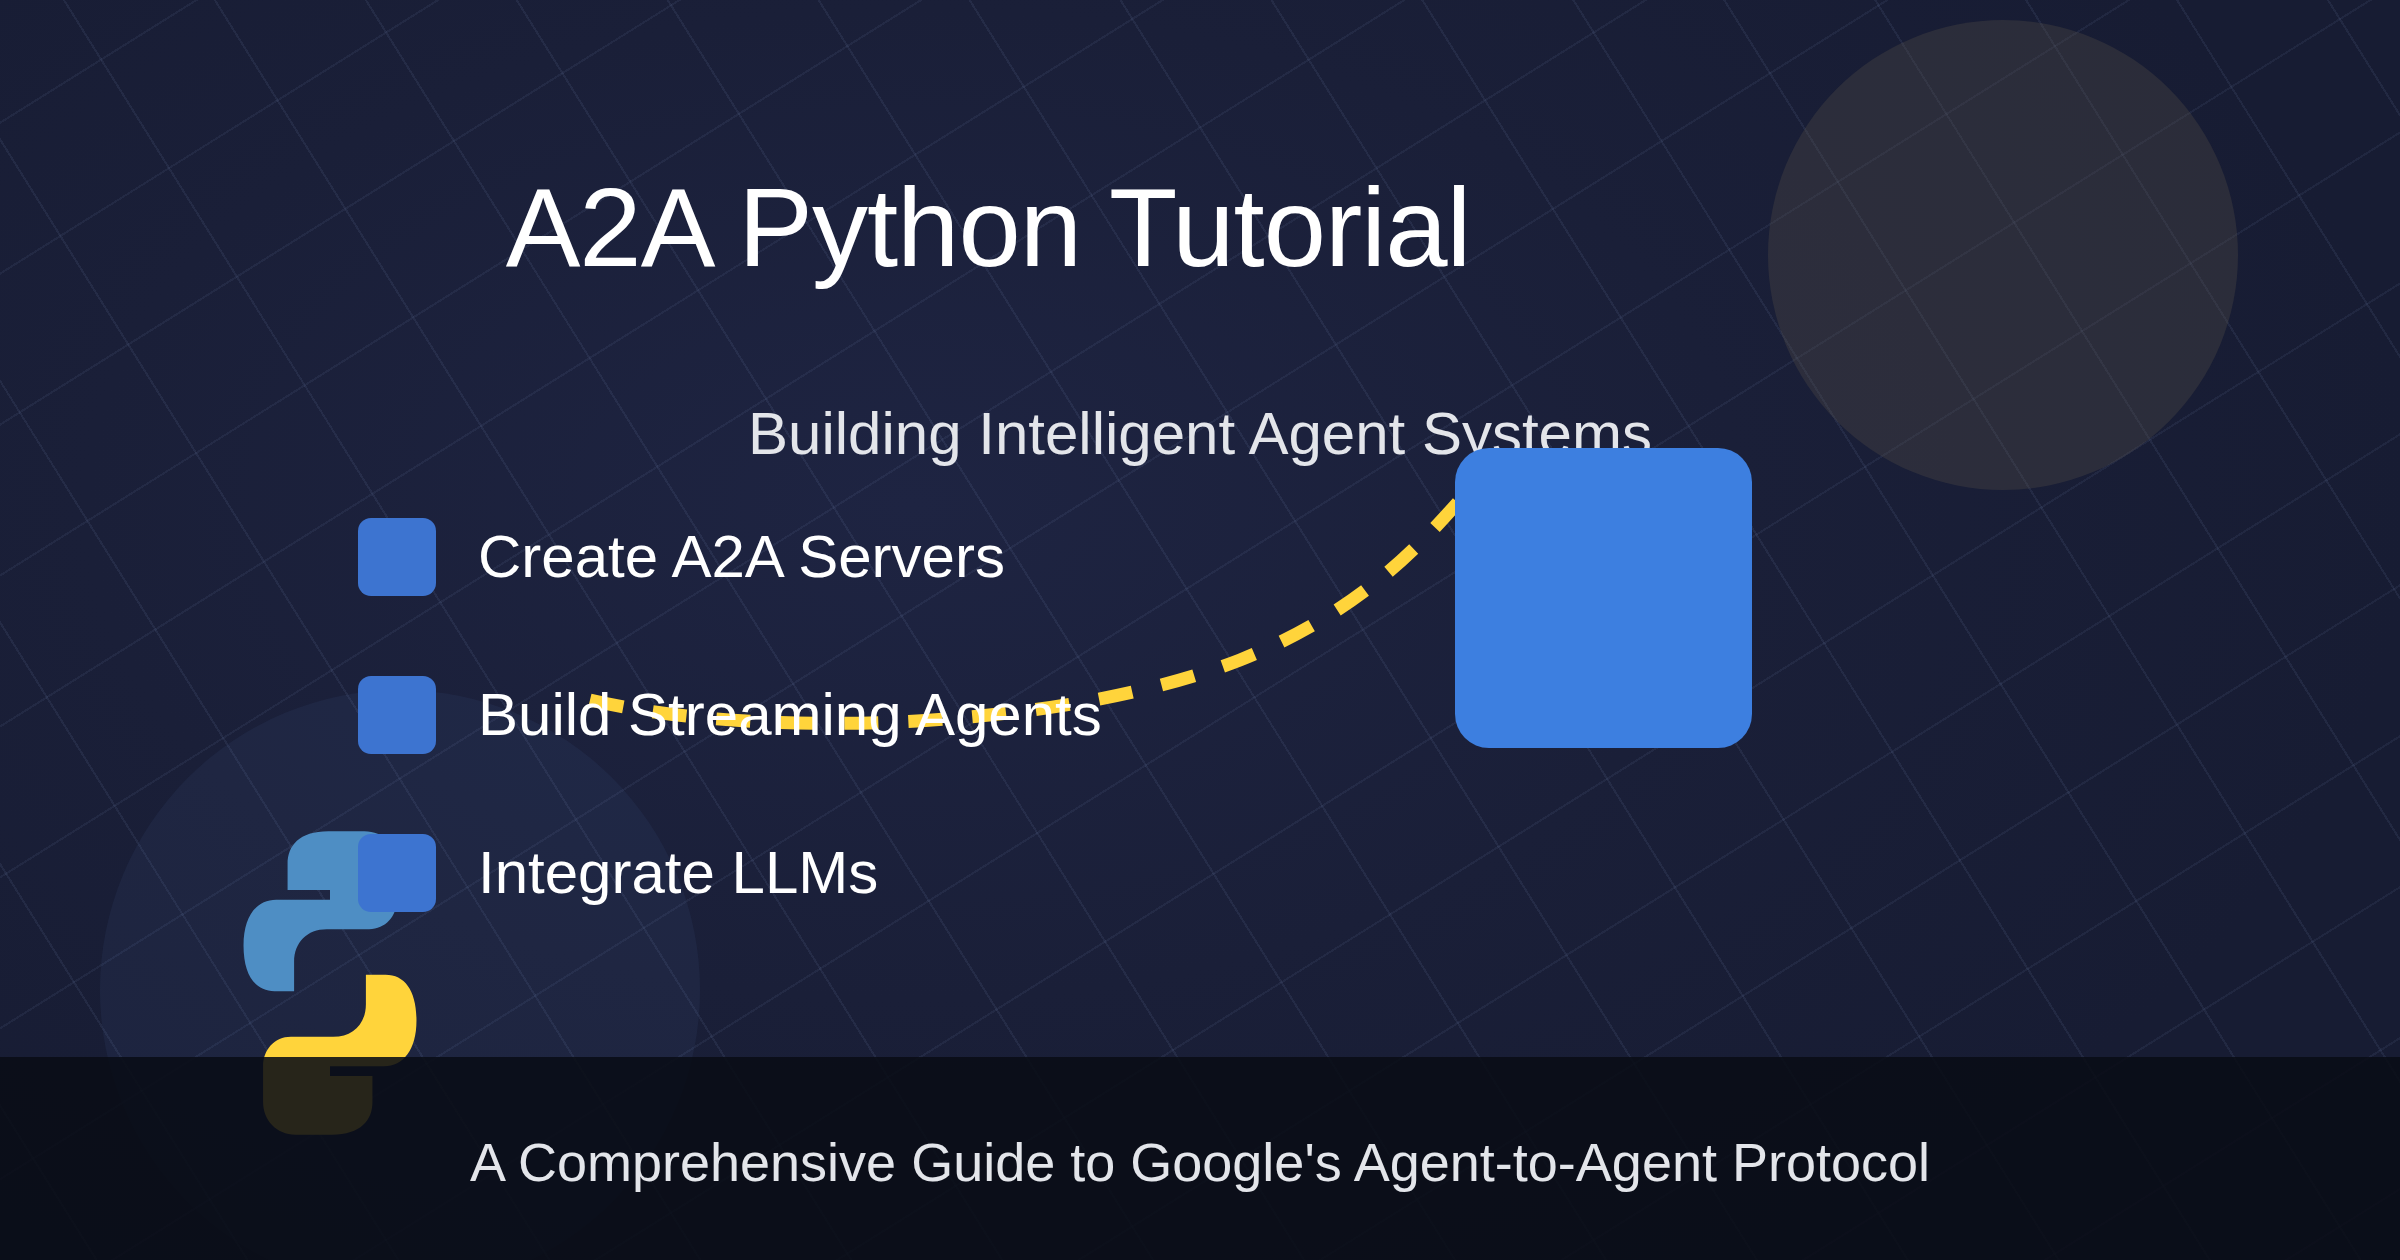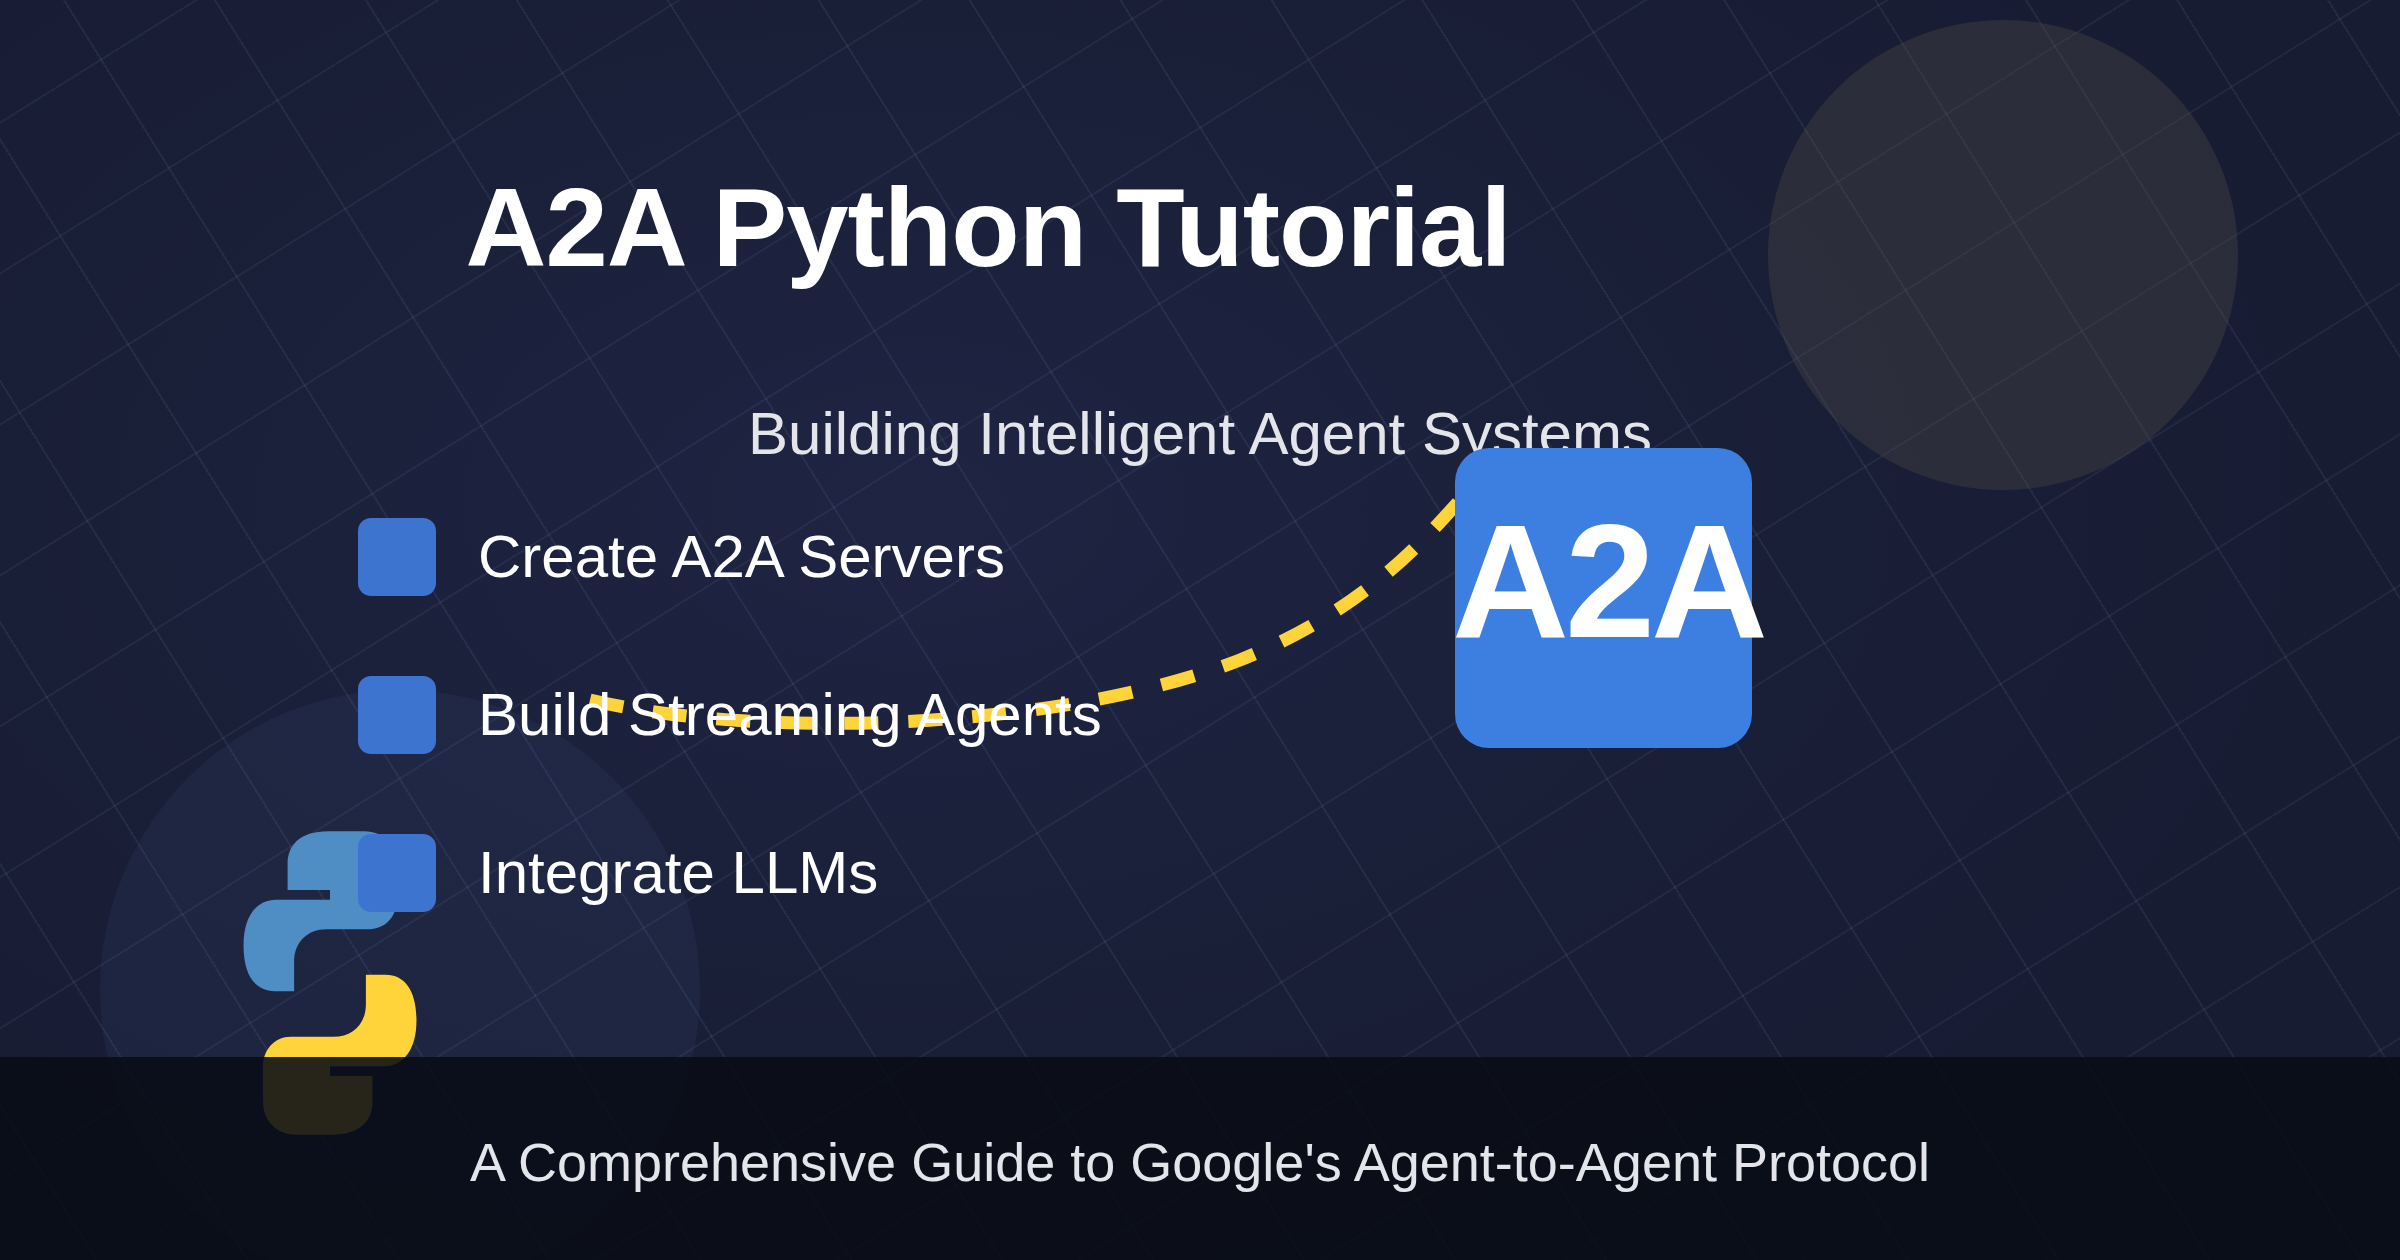--- a/index.html
+++ b/index.html
@@ -57,21 +57,21 @@
   }
 
   
   .title {
     position: absolute;
     left: 0;
     top: 172px;
     width: 1976px;
     text-align: center;
     font-size: 112px;
-    font-weight: bold;
+    font-weight: normal;
     color: #ffffff;
     letter-spacing: -1px;
     line-height: 1;
     white-space: nowrap;
   }
   .subtitle {
     position: absolute;
     left: 0;
     top: 380px;
     width: 2400px;
@@ -243,18 +243,17 @@
     </div>
 
     <div class="feature-row">
       <div class="feature-bullet"></div>
       <div class="feature-label">Integrate LLMs</div>
     </div>
 
   </div>
 
   <div class="a2a-box"></div>
-  <div class="a2a-text">A2A</div>
 
   <div class="footer-bar"></div>
   <div class="footer-text">A Comprehensive Guide to Google's Agent-to-Agent Protocol</div>
 
 </div>
 
 </body></html>

